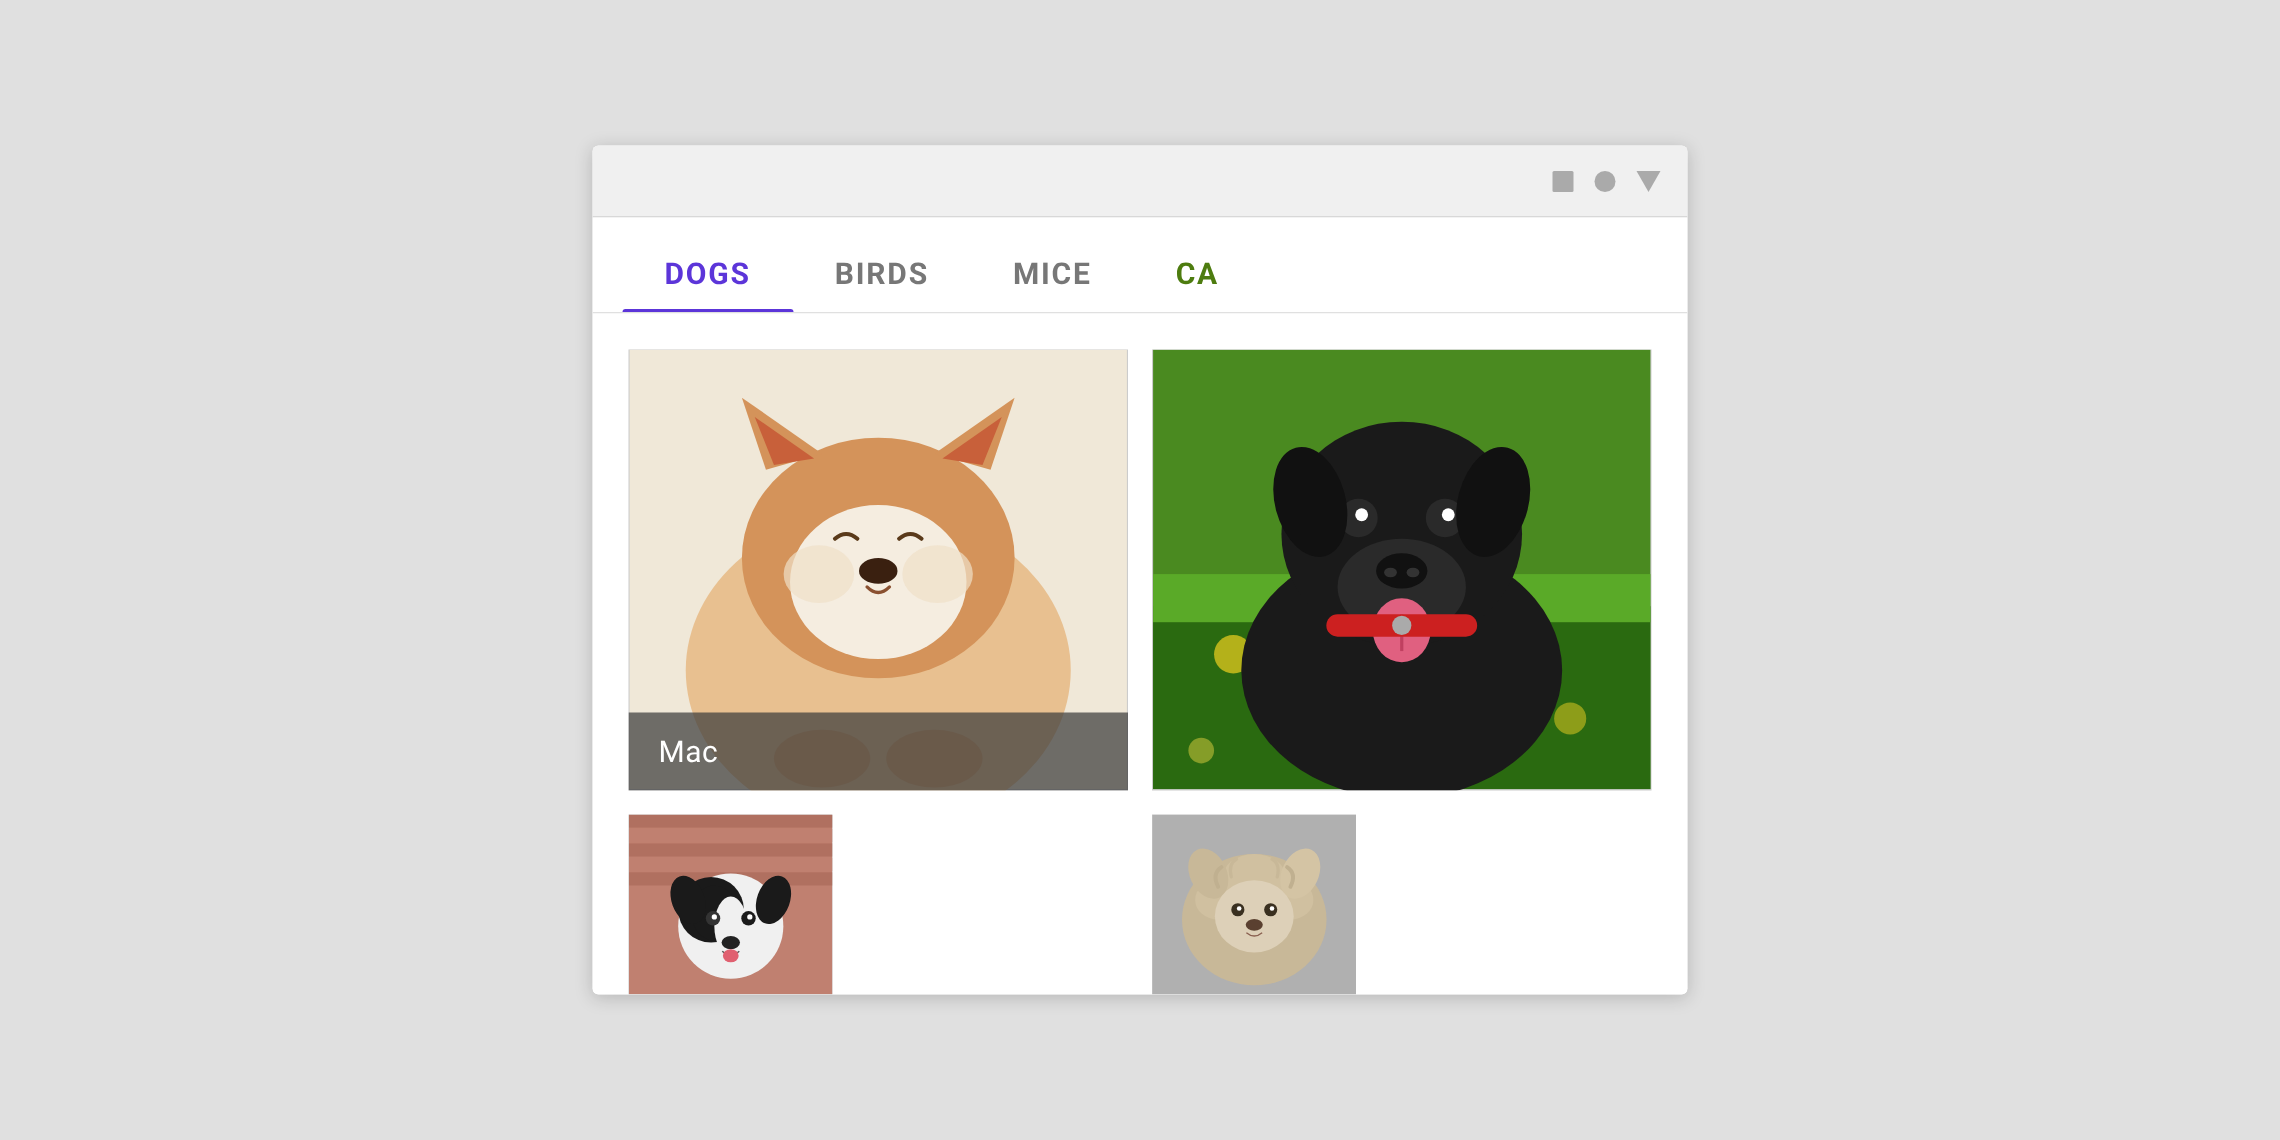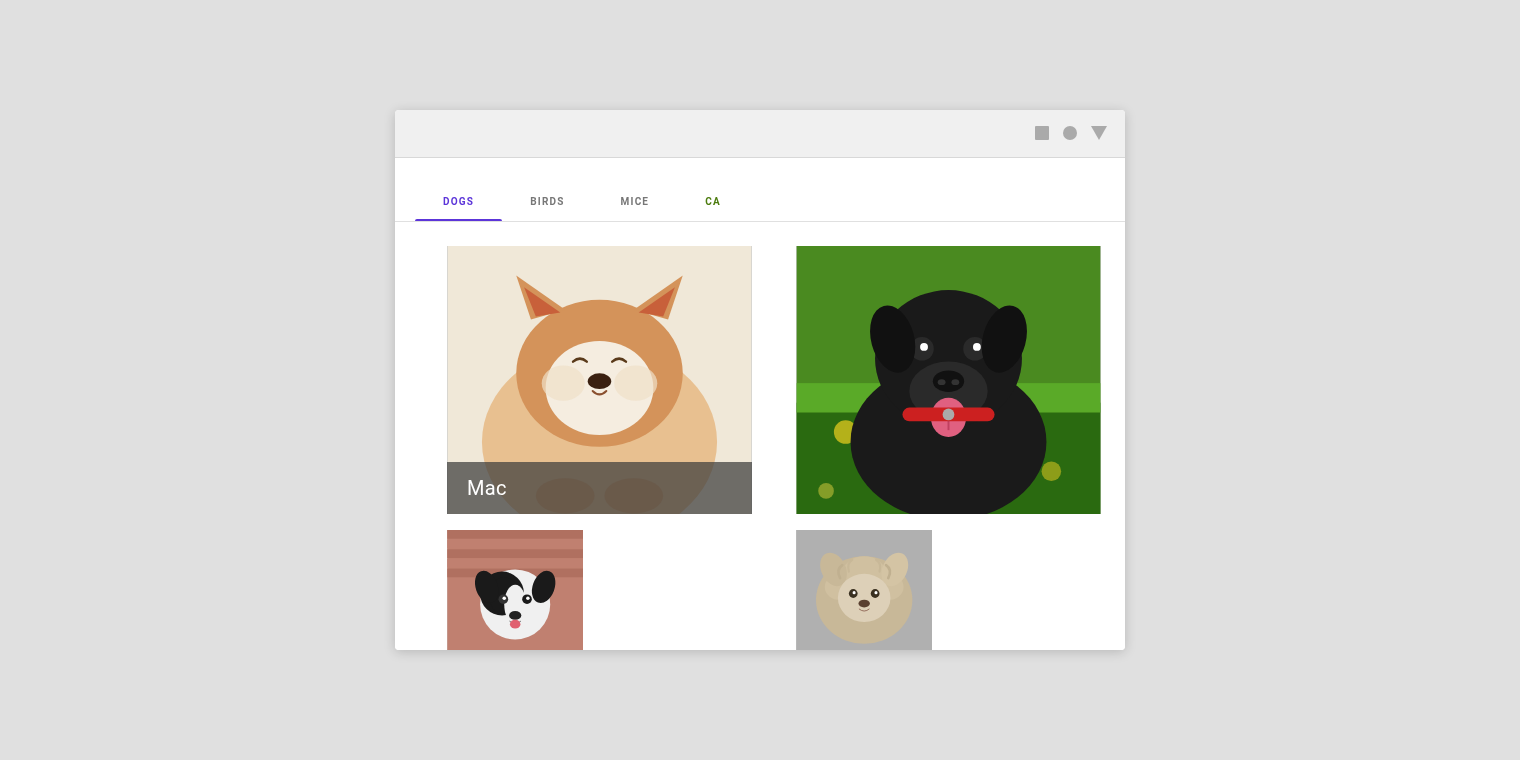--- a/index.html
+++ b/index.html
@@ -61,21 +61,21 @@
       align-items: flex-end;
       background: #fff;
       padding: 0 20px;
       height: 64px;
       border-bottom: 1px solid #e0e0e0;
       overflow: hidden;
     }
 
     .tab-item {
       padding: 18px 28px 14px;
-      font-size: 10px;
+      font-size: 20px;
       font-weight: 700;
       letter-spacing: 1.2px;
       color: #777;
       cursor: pointer;
       position: relative;
       text-transform: uppercase;
       white-space: nowrap;
     }
 
     .tab-item.active {
@@ -108,21 +108,20 @@
       display: grid;
       grid-template-columns: 1fr 1fr;
       gap: 16px;
     }
 
     .card {
       position: relative;
       overflow: hidden;
       background: #ccc;
       aspect-ratio: 1 / 0.88;
-      margin-left: 28px;
     }
 
     .card-label {
       position: absolute;
       bottom: 0;
       left: 0;
       right: 0;
       background: rgba(60, 60, 60, 0.72);
       color: #fff;
       font-size: 20px;

